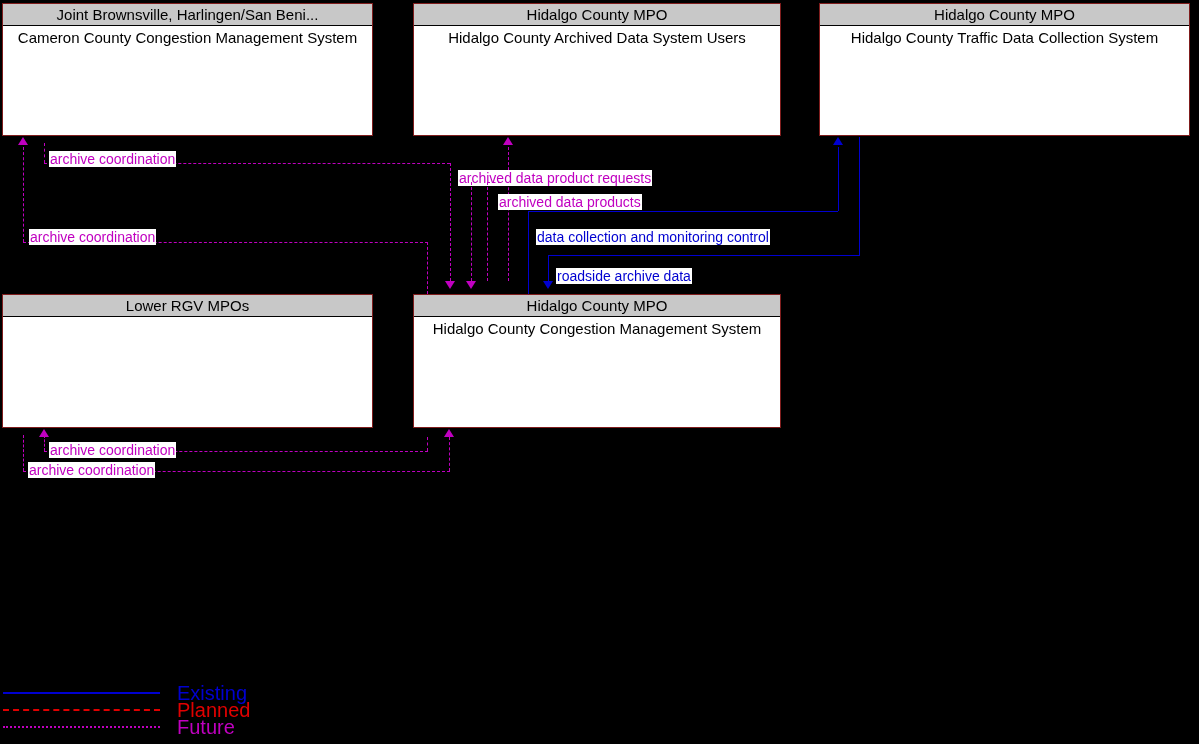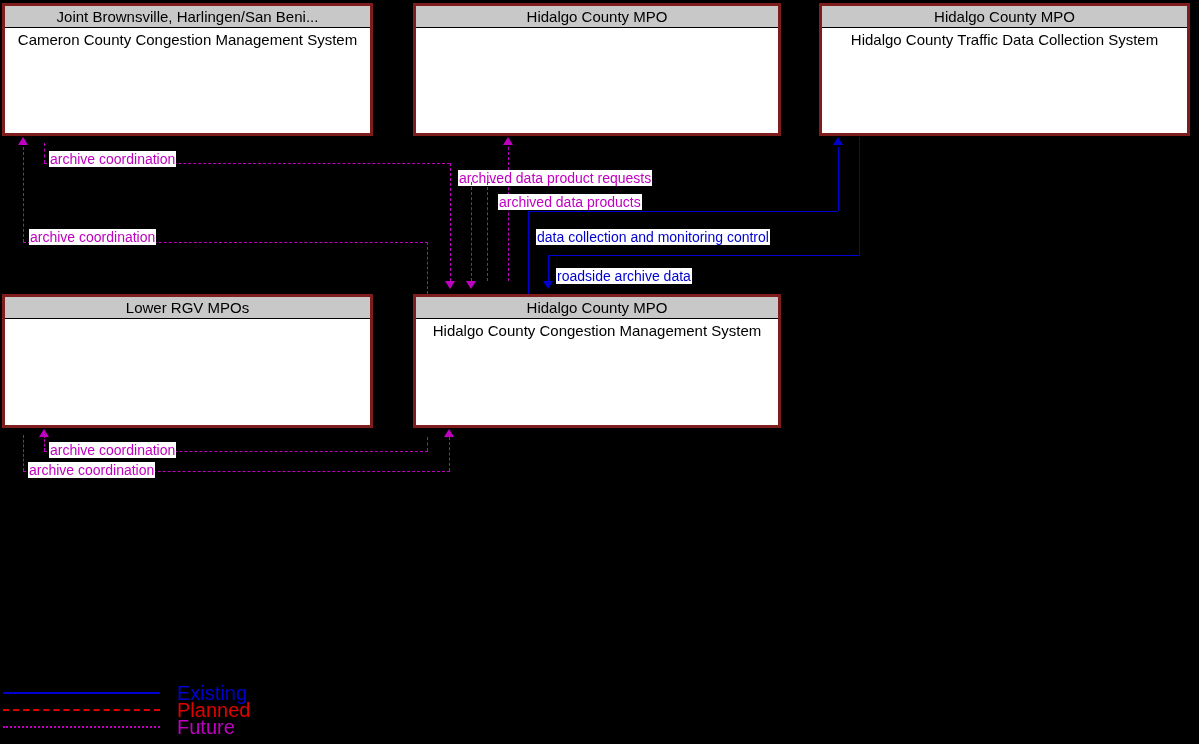--- a/index.html
+++ b/index.html
@@ -13,21 +13,21 @@
     height: 744px;
     background: #000000;
     overflow: hidden;
     font-family: "Liberation Sans", sans-serif;
   }
 
   
   .node {
     position: absolute;
     box-sizing: border-box;
-    border: 3px solid #7f1d1d;
+    border: 1px solid #7f1d1d;
     background: #ffffff;
     overflow: hidden;
   }
   .node-header {
     box-sizing: border-box;
     width: 100%;
     height: 22px;
     background: #c8c8c8;
     border-bottom: 1px solid #000000;
     color: #000000;
@@ -132,20 +132,21 @@
 
 <div id="canvas">
 
   <div class="node" style="left:2px; top:3px; width:371px; height:133px;">
     <div class="node-header">Joint Brownsville, Harlingen/San Beni...</div>
     <div class="node-body">Cameron County Congestion Management System</div>
   </div>
 
   <div class="node" style="left:413px; top:3px; width:368px; height:133px;">
     <div class="node-header">Hidalgo County MPO</div>
+    <div class="node-body">Hidalgo County Archived Data System Users</div>
   </div>
 
   <div class="node" style="left:819px; top:3px; width:371px; height:133px;">
     <div class="node-header">Hidalgo County MPO</div>
     <div class="node-body">Hidalgo County Traffic Data Collection System</div>
   </div>
 
   <div class="node" style="left:2px; top:294px; width:371px; height:134px;">
     <div class="node-header">Lower RGV MPOs</div>
   </div>

